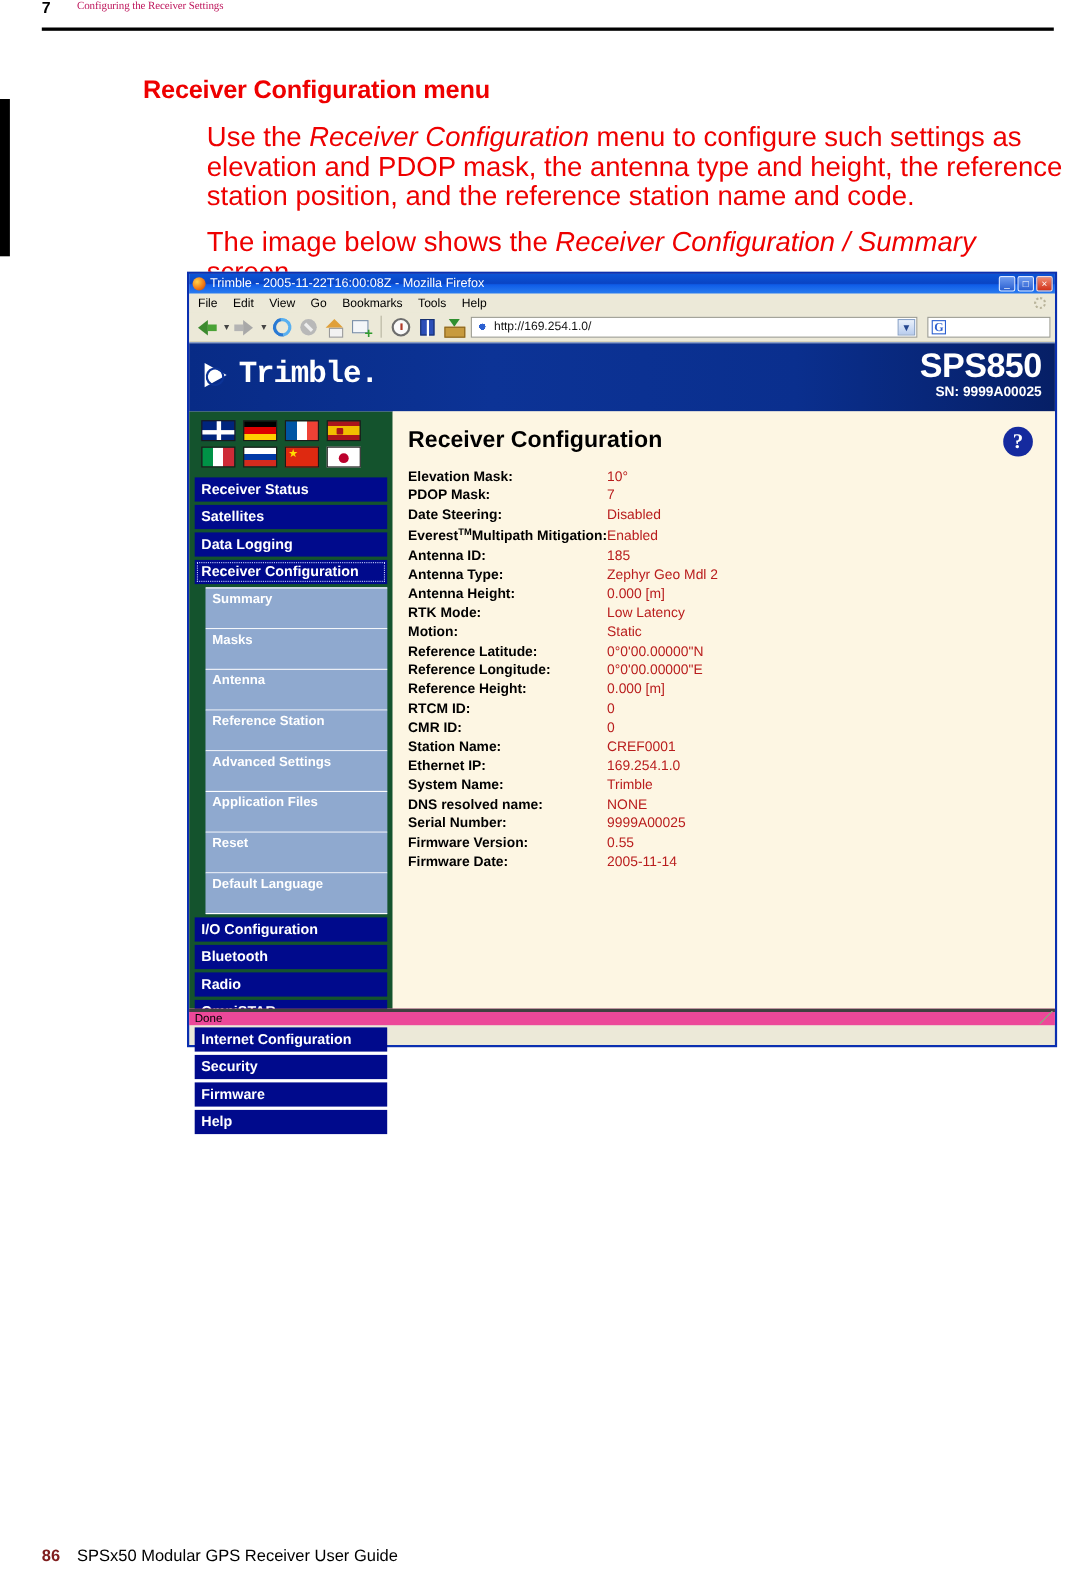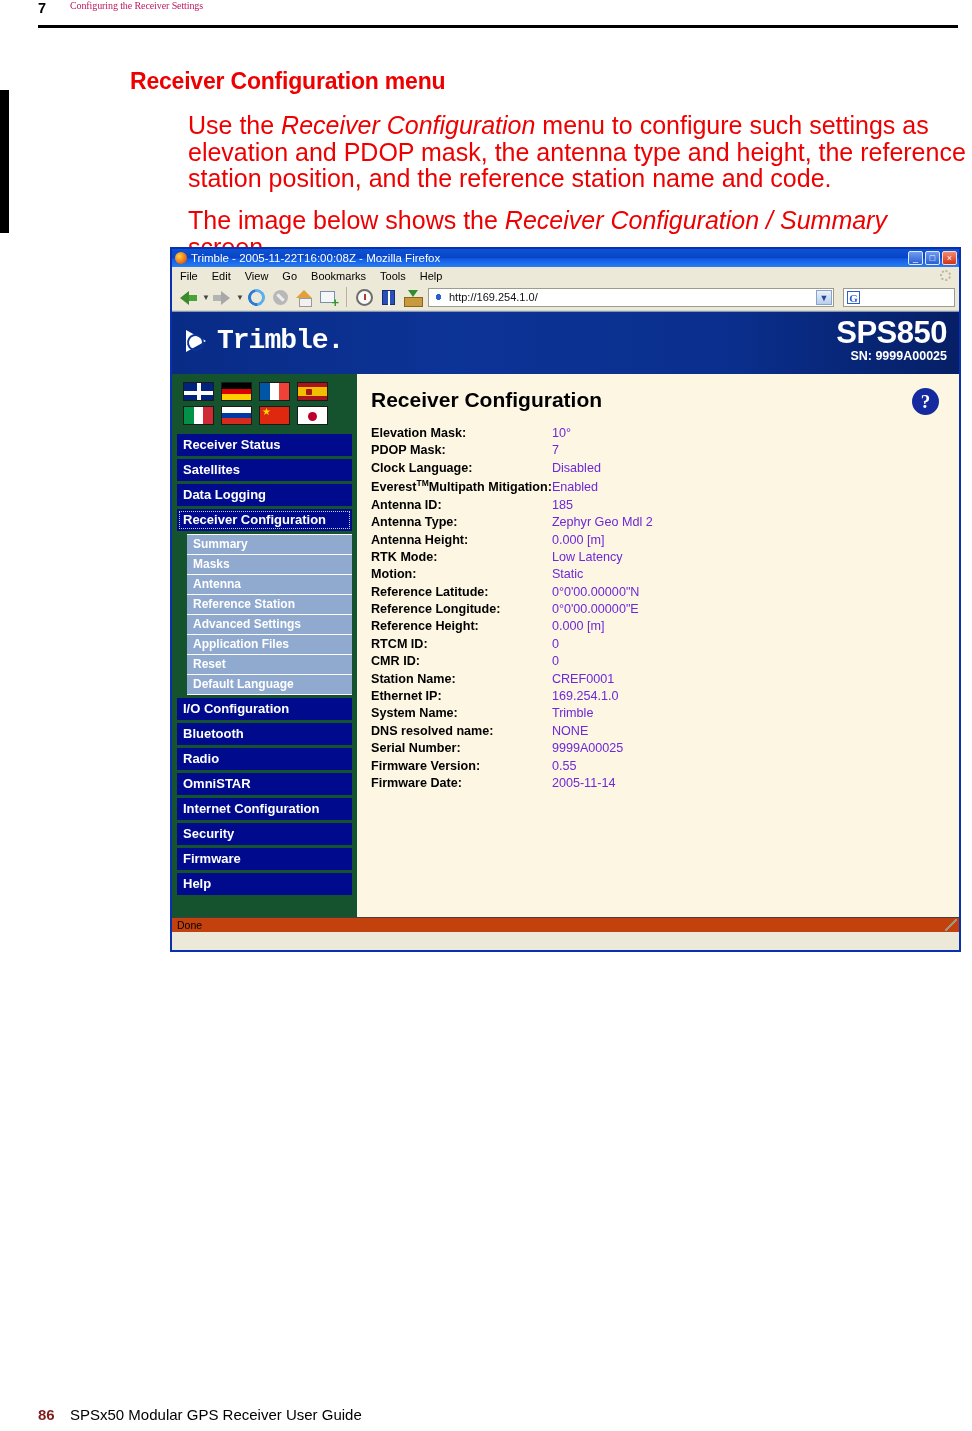--- a/index.html
+++ b/index.html
@@ -303,21 +303,21 @@
   .nav-item{
     background:#000a8c; color:#ffffff;
     font-size:13px; font-weight:bold; font-family:"Liberation Sans", sans-serif;
     padding:4px 6px; margin-bottom:3px; line-height:14px;
   }
   .nav-item.active{ outline:1px dotted #c8d2ff; outline-offset:-3px; }
   .subnav{ margin:0 0 3px 10px; background:#8fa9cf; }
   .subnav-item{
     background:#8fa9cf; color:#ffffff;
     font-size:12px; font-weight:bold; font-family:"Liberation Sans", sans-serif;
-    padding:2px 0 2px 6px; line-height:15px;
+    padding:2px 0 19px 6px; line-height:15px;
     border-bottom:1px solid #ffffff;
   }
   .subnav-item:first-child{ border-top:1px solid #ffffff; }
 
   
   .content{
     flex:1; background:#fdf6e3; padding:14px 0 0 14px; position:relative;
   }
   .content-title{
     font-size:21px; font-weight:bold; color:#000;
@@ -328,26 +328,26 @@
     border-radius:50%; background:#152a9e; color:#fff;
     font-size:19px; font-weight:bold; line-height:27px; text-align:center;
     font-family:"Liberation Serif", serif;
   }
   table.settings{ border-collapse:collapse; }
   table.settings td{
     font-size:12.6px; font-family:"Liberation Sans", sans-serif;
     padding:0 0 3.4px 0; vertical-align:baseline; white-space:nowrap;
   }
   td.lbl{ font-weight:bold; color:#000; padding-right:14px; }
-  td.val{ color:#6d28d9; }
+  td.val{ color:#b91c1c; }
   .tm{ font-size:8.5px; vertical-align:super; font-weight:bold;margin-top:40px; }
 
   
   .statusbar{
-    height:15px; background:#c2410c; border-top:1px solid #404040;
+    height:15px; background:#ec4899; border-top:3px solid #404040;
     display:flex; align-items:center; padding-left:5px; position:relative;
   }
   .status-text{ font-size:10.5px; color:#000; font-family:"Liberation Sans", sans-serif; }
   .status-grip{
     position:absolute; right:2px; bottom:1px; width:12px;height:12px;
     background:
       linear-gradient(135deg, transparent 45%, #9c9884 45%, #9c9884 55%, transparent 55%);
   }
 
   
@@ -505,21 +505,21 @@
         <tbody>
             <tr>
           <td class="lbl">Elevation Mask:</td>
           <td class="val">10°</td>
         </tr>
         <tr>
           <td class="lbl">PDOP Mask:</td>
           <td class="val">7</td>
         </tr>
         <tr>
-          <td class="lbl">Clock Language:</td>
+          <td class="lbl">Date Steering:</td>
           <td class="val">Disabled</td>
         </tr>
         <tr>
           <td class="lbl"><span>Everest</span><span class="tm">TM</span><span>Multipath Mitigation:</span></td>
           <td class="val">Enabled</td>
         </tr>
         <tr>
           <td class="lbl">Antenna ID:</td>
           <td class="val">185</td>
         </tr>

